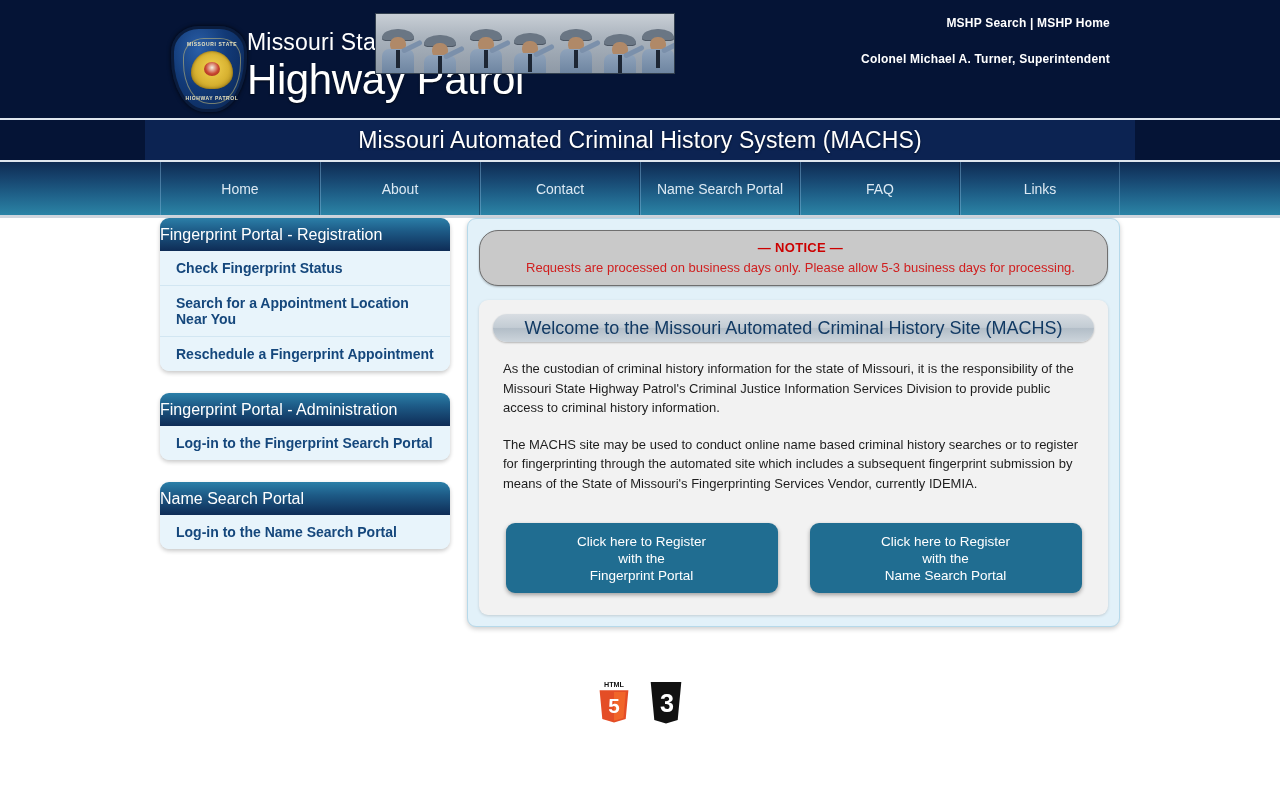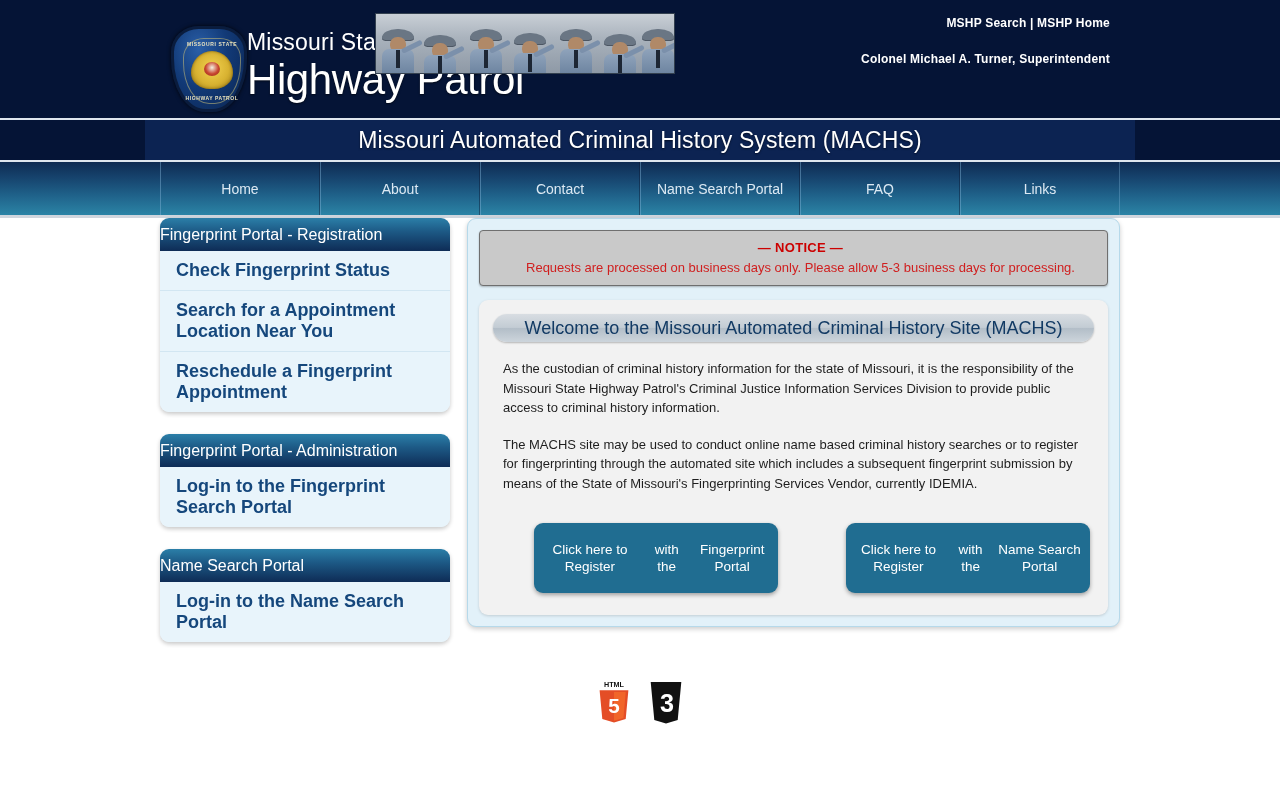--- a/index.html
+++ b/index.html
@@ -245,21 +245,21 @@
     display: flex;
     align-items: center;
     color: #ffffff;
     font-size: 16px;
     box-sizing: border-box;
   }
   .panel-link {
     display: block;
     padding: 9px 16px 9px 16px;
     color: #15477c;
-    font-size: 18px;
+    font-size: 14px;
     font-weight: bold;
     text-decoration: none;
     background: #e8f4fb;
     border-bottom: 1px solid #d2e6f2;
     cursor: pointer;
   }
   .panel-link:last-child { border-bottom: none; }
 
   
   .main-wrap {
@@ -270,21 +270,21 @@
     border: 1px solid #b6d9ea;
     border-radius: 9px;
     background: #e2f1f9;
     padding: 11px;
     box-sizing: border-box;
     box-shadow: 0 2px 5px rgba(0,0,0,.2);
   }
   .notice-box {
     background: #c9c9c9;
     border: 1px solid #6f6f6f;
-    border-radius: 4px;
+    border-radius: 19px;
     padding: 9px 10px 10px 24px;
     text-align: center;
     box-shadow: 0 1px 2px rgba(0,0,0,.25);
   }
   .notice-title {
     color: #cc0000;
     font-size: 13px;
     font-weight: bold;
     letter-spacing: .3px;
   }
@@ -318,35 +318,34 @@
     line-height: 19.5px;
     margin: 17px 10px 0 10px;
   }
   .btn-row {
     display: flex;
     justify-content: center;
     gap: 32px;
     margin-top: 30px;
   }
   .big-btn {
-    width: 244px;
+    width: 272px;
     height: 70px;
     background: #206d91;
     border-radius: 9px;
     display: flex;
-    flex-direction: row;
+    flex-direction: column;
     align-items: center;
     justify-content: center;
     color: #ffffff;
     font-size: 13.5px;
     line-height: 17px;
     cursor: pointer;
     box-shadow: 0 2px 4px rgba(0,0,0,.35);
     text-align: center;
-    margin-left: 36px;
   }
 
   
   .footer-badges {
     position: absolute;
     left: 0;
     top: 460px;
     width: 1280px;
     display: flex;
     justify-content: center;

